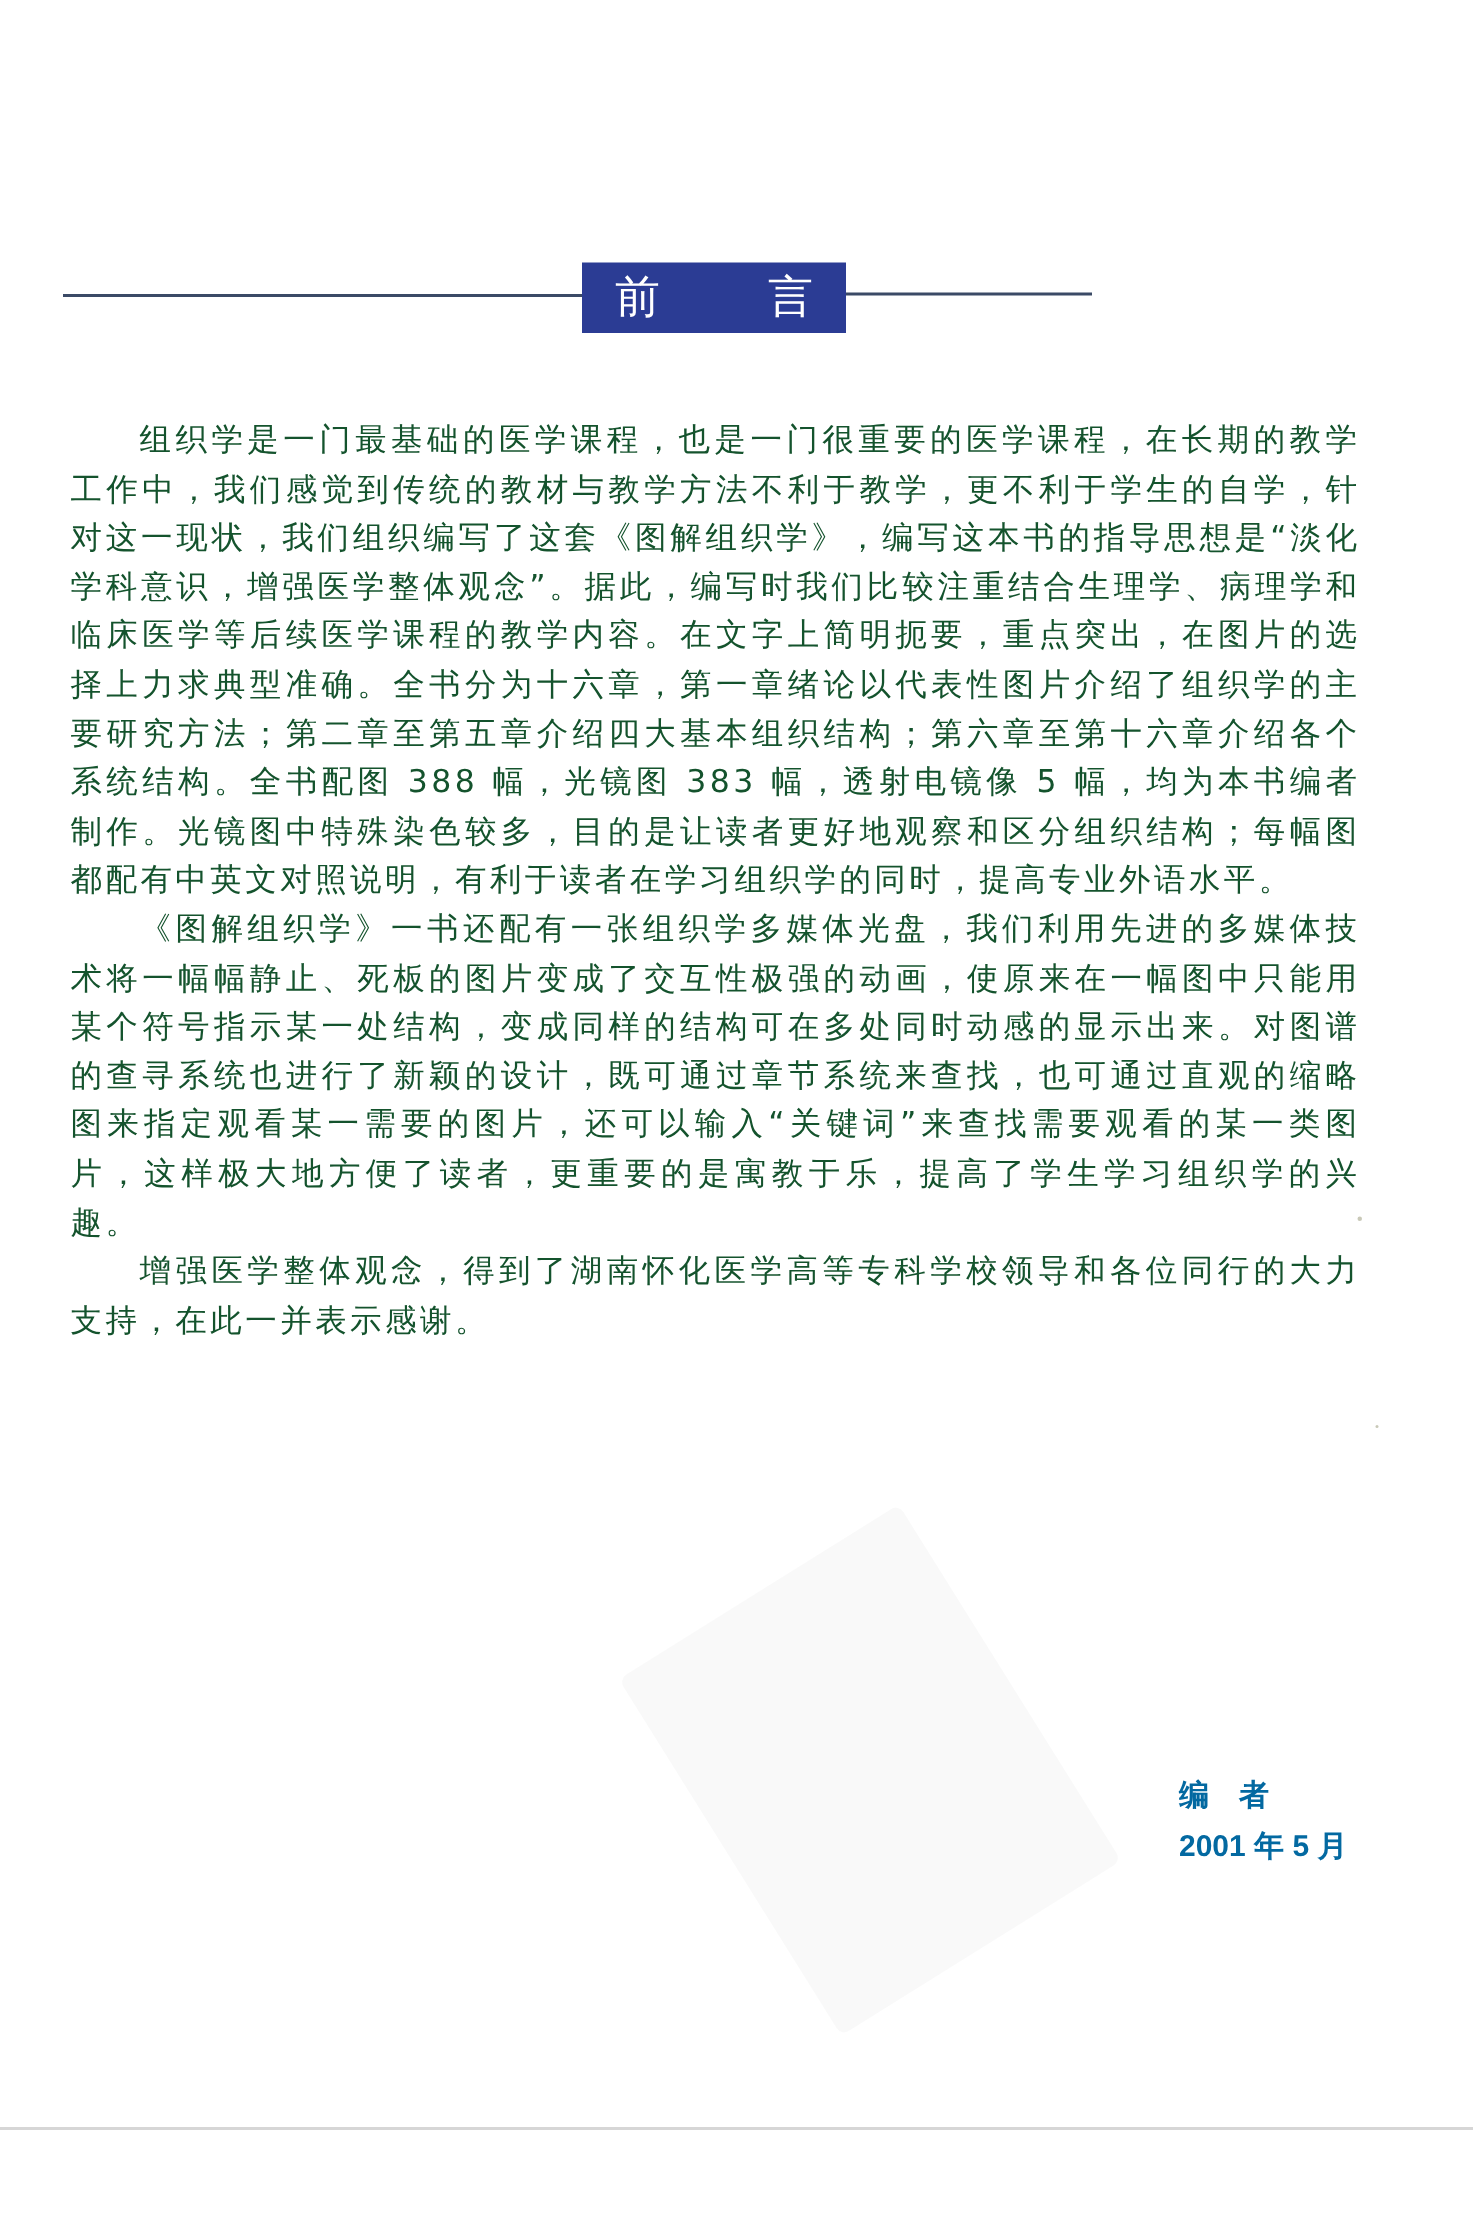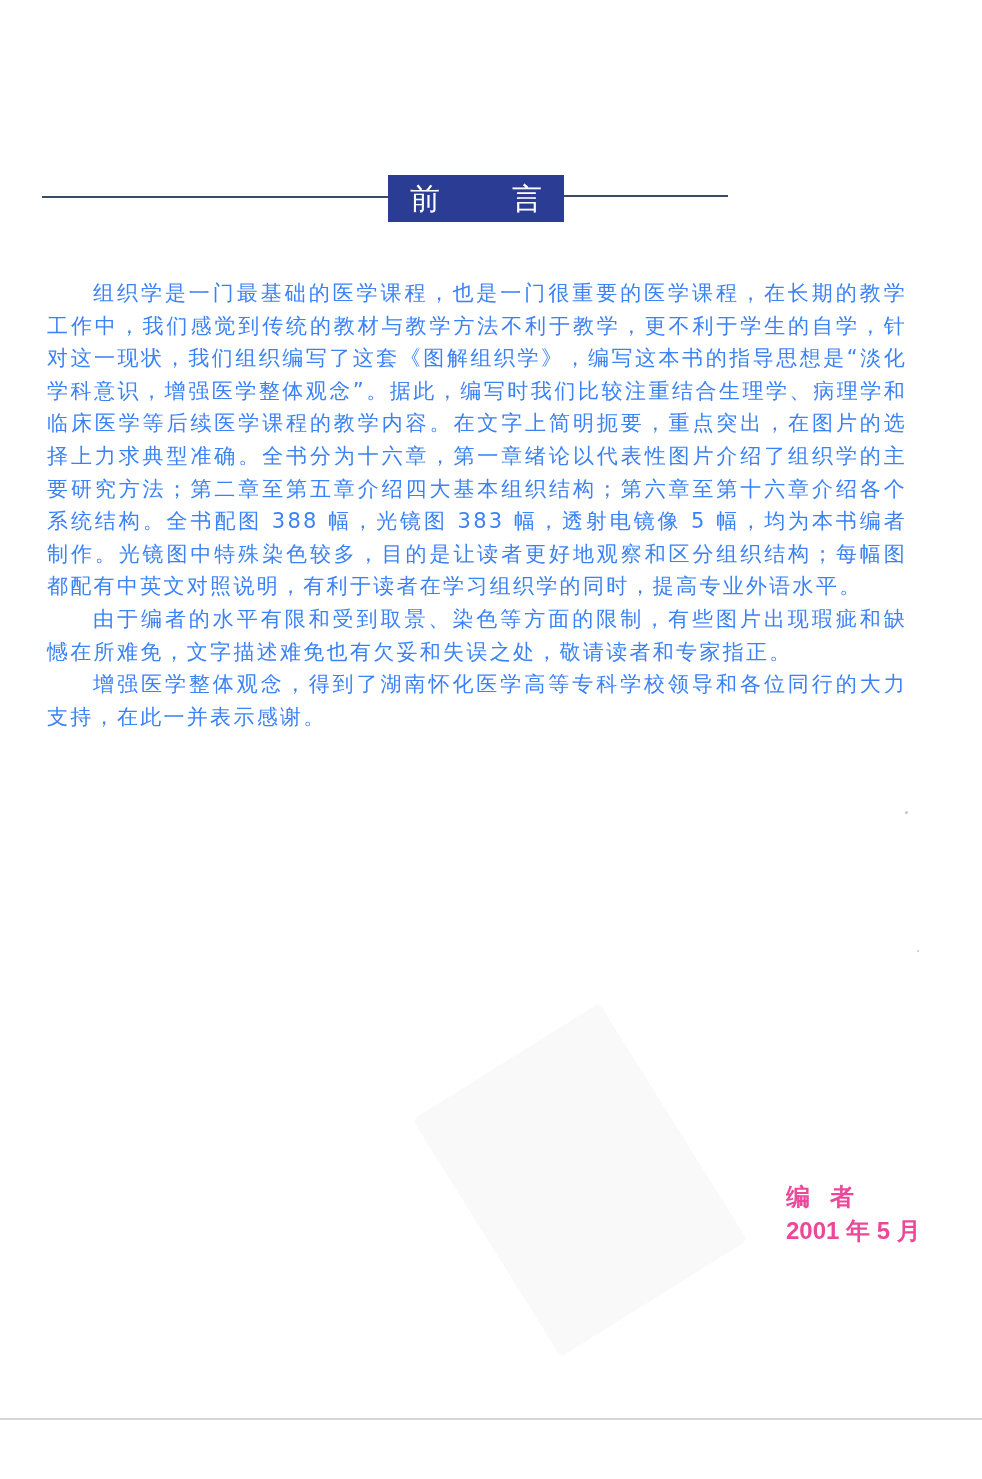--- a/index.html
+++ b/index.html
@@ -62,34 +62,34 @@
     .body-text {
       position: absolute;
       left: 47px;
       top: 277px;
       width: 860px;
       font-family: "DejaVu Sans", sans-serif;
       font-size: 21px;
       line-height: 32.6px;
       letter-spacing: 2.3px;
       text-align: justify;
-      color: #3b82f6;
+      color: #14532d;
     }
     .body-text p {
       margin: 0;
       text-indent: 46px;
     }
     .signature {
       position: absolute;
       left: 786px;
       top: 1180px;
       font-family: "Liberation Sans", "DejaVu Sans", sans-serif;
       font-weight: bold;
-      font-size: 24px;
-      color: #ec4899;
+      font-size: 20px;
+      color: #0369a1;
       line-height: 34px;
     }
     .signature .editor {
       letter-spacing: 20px;
     }
     .bottom-rule {
       position: absolute;
       left: 0;
       top: 1418px;
       width: 982px;
@@ -114,21 +114,21 @@
   <div class="title-rule left"></div>
   <div class="title-rule right"></div>
 
   <div class="title-box">
     <span>前</span>
     <span>言</span>
   </div>
 
   <div class="body-text">
     <p>组织学是一门最基础的医学课程，也是一门很重要的医学课程，在长期的教学工作中，我们感觉到传统的教材与教学方法不利于教学，更不利于学生的自学，针对这一现状，我们组织编写了这套《图解组织学》，编写这本书的指导思想是“淡化学科意识，增强医学整体观念”。据此，编写时我们比较注重结合生理学、病理学和临床医学等后续医学课程的教学内容。在文字上简明扼要，重点突出，在图片的选择上力求典型准确。全书分为十六章，第一章绪论以代表性图片介绍了组织学的主要研究方法；第二章至第五章介绍四大基本组织结构；第六章至第十六章介绍各个系统结构。全书配图 388 幅，光镜图 383 幅，透射电镜像 5 幅，均为本书编者制作。光镜图中特殊染色较多，目的是让读者更好地观察和区分组织结构；每幅图都配有中英文对照说明，有利于读者在学习组织学的同时，提高专业外语水平。</p>
-    <p>由于编者的水平有限和受到取景、染色等方面的限制，有些图片出现瑕疵和缺憾在所难免，文字描述难免也有欠妥和失误之处，敬请读者和专家指正。</p>
+    <p>《图解组织学》一书还配有一张组织学多媒体光盘，我们利用先进的多媒体技术将一幅幅静止、死板的图片变成了交互性极强的动画，使原来在一幅图中只能用某个符号指示某一处结构，变成同样的结构可在多处同时动感的显示出来。对图谱的查寻系统也进行了新颖的设计，既可通过章节系统来查找，也可通过直观的缩略图来指定观看某一需要的图片，还可以输入“关键词”来查找需要观看的某一类图片，这样极大地方便了读者，更重要的是寓教于乐，提高了学生学习组织学的兴趣。</p>
     <p>增强医学整体观念，得到了湖南怀化医学高等专科学校领导和各位同行的大力支持，在此一并表示感谢。</p>
   </div>
 
   <div class="speck" style="left:905px; top:811px;"></div>
   <div class="speck" style="left:917px; top:950px; width:2px; height:2px;"></div>
 
   <div class="signature">
     <div class="editor">编者</div>
     <div>2001 年 5 月</div>
   </div>

